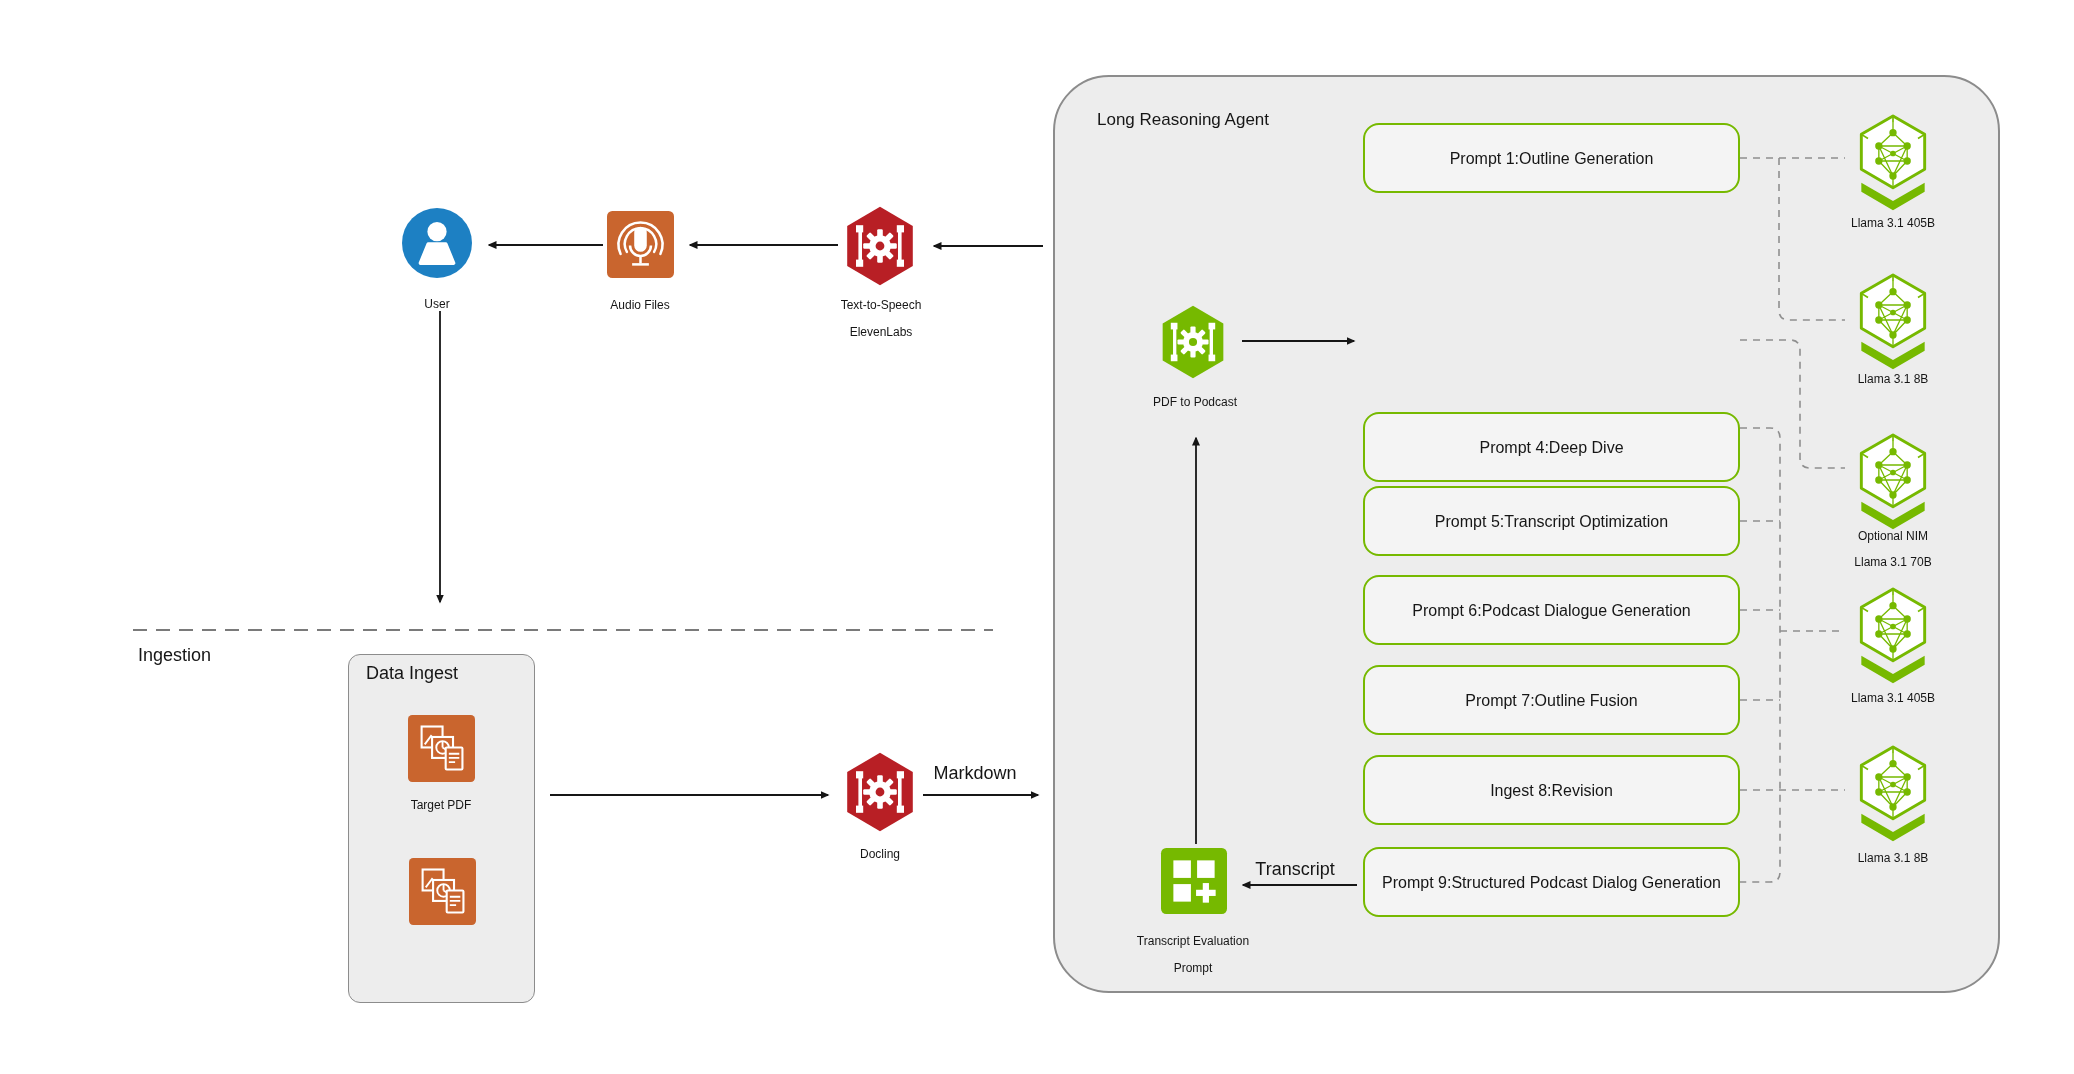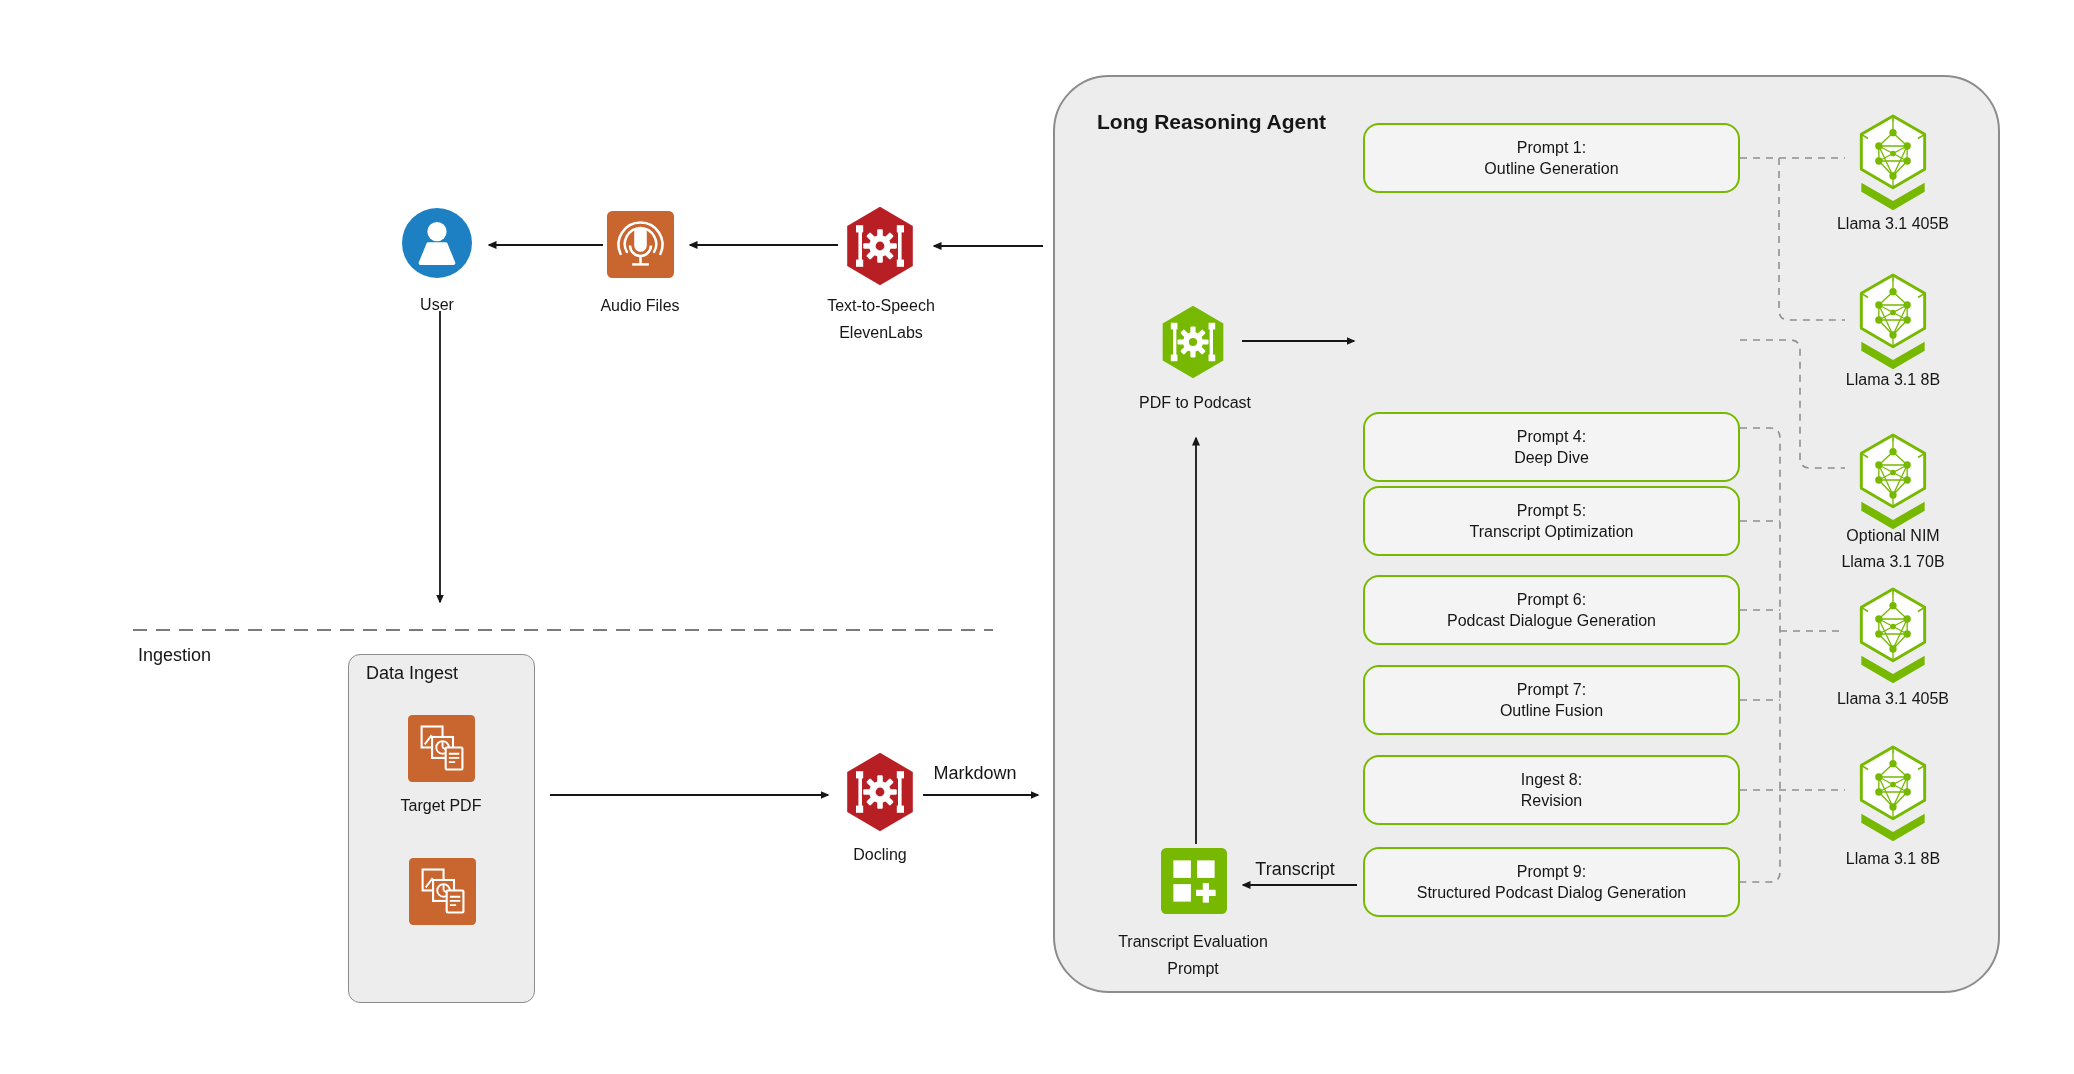--- a/index.html
+++ b/index.html
@@ -1,27 +1,27 @@
 <!DOCTYPE html>
 <html><head>
 <meta charset="utf-8">
 <style>
   html,body{margin:0;padding:0;background:#ffffff;}
   .canvas{position:relative;width:2074px;height:1074px;background:#ffffff;
           font-family:"Liberation Sans",sans-serif;color:#161616;overflow:hidden;}
-  .label{position:absolute;color:#161616;text-align:center;font-size:16px;line-height:27px;}
+  .label{position:absolute;color:#161616;text-align:center;font-size:12px;line-height:27px;}
   .label.left{text-align:left;}
   .small{font-size:18px;line-height:20px;}
   .agent-box{position:absolute;left:1053px;top:75px;width:947px;height:918px;
              background:#ededed;border:2px solid #8c8c8c;border-radius:56px;box-sizing:border-box;}
-  .agent-title{position:absolute;left:1097px;top:110px;font-size:21px;font-weight:bold;}
+  .agent-title{position:absolute;left:1097px;top:110px;font-size:17px;font-weight:normal;}
   .ingest-box{position:absolute;left:348px;top:654px;width:187px;height:349px;
               background:#ededed;border:1.5px solid #8c8c8c;border-radius:12px;box-sizing:border-box;}
   .prompt{position:absolute;left:1363px;width:377px;height:70px;border:2px solid #76b900;
-          border-radius:16px;background:#f4f4f4;display:flex;flex-direction:column;
+          border-radius:16px;background:#f4f4f4;display:flex;flex-direction:row;
           align-items:center;justify-content:center;font-size:16px;line-height:21px;
           text-align:center;box-sizing:border-box;}
   .wires{position:absolute;left:0;top:0;pointer-events:none;}
   svg.icon{position:absolute;display:block;}
 </style>
 </head>
 <body>
 
 <svg width="0" height="0" style="position:absolute" aria-hidden="true">
   <defs>

